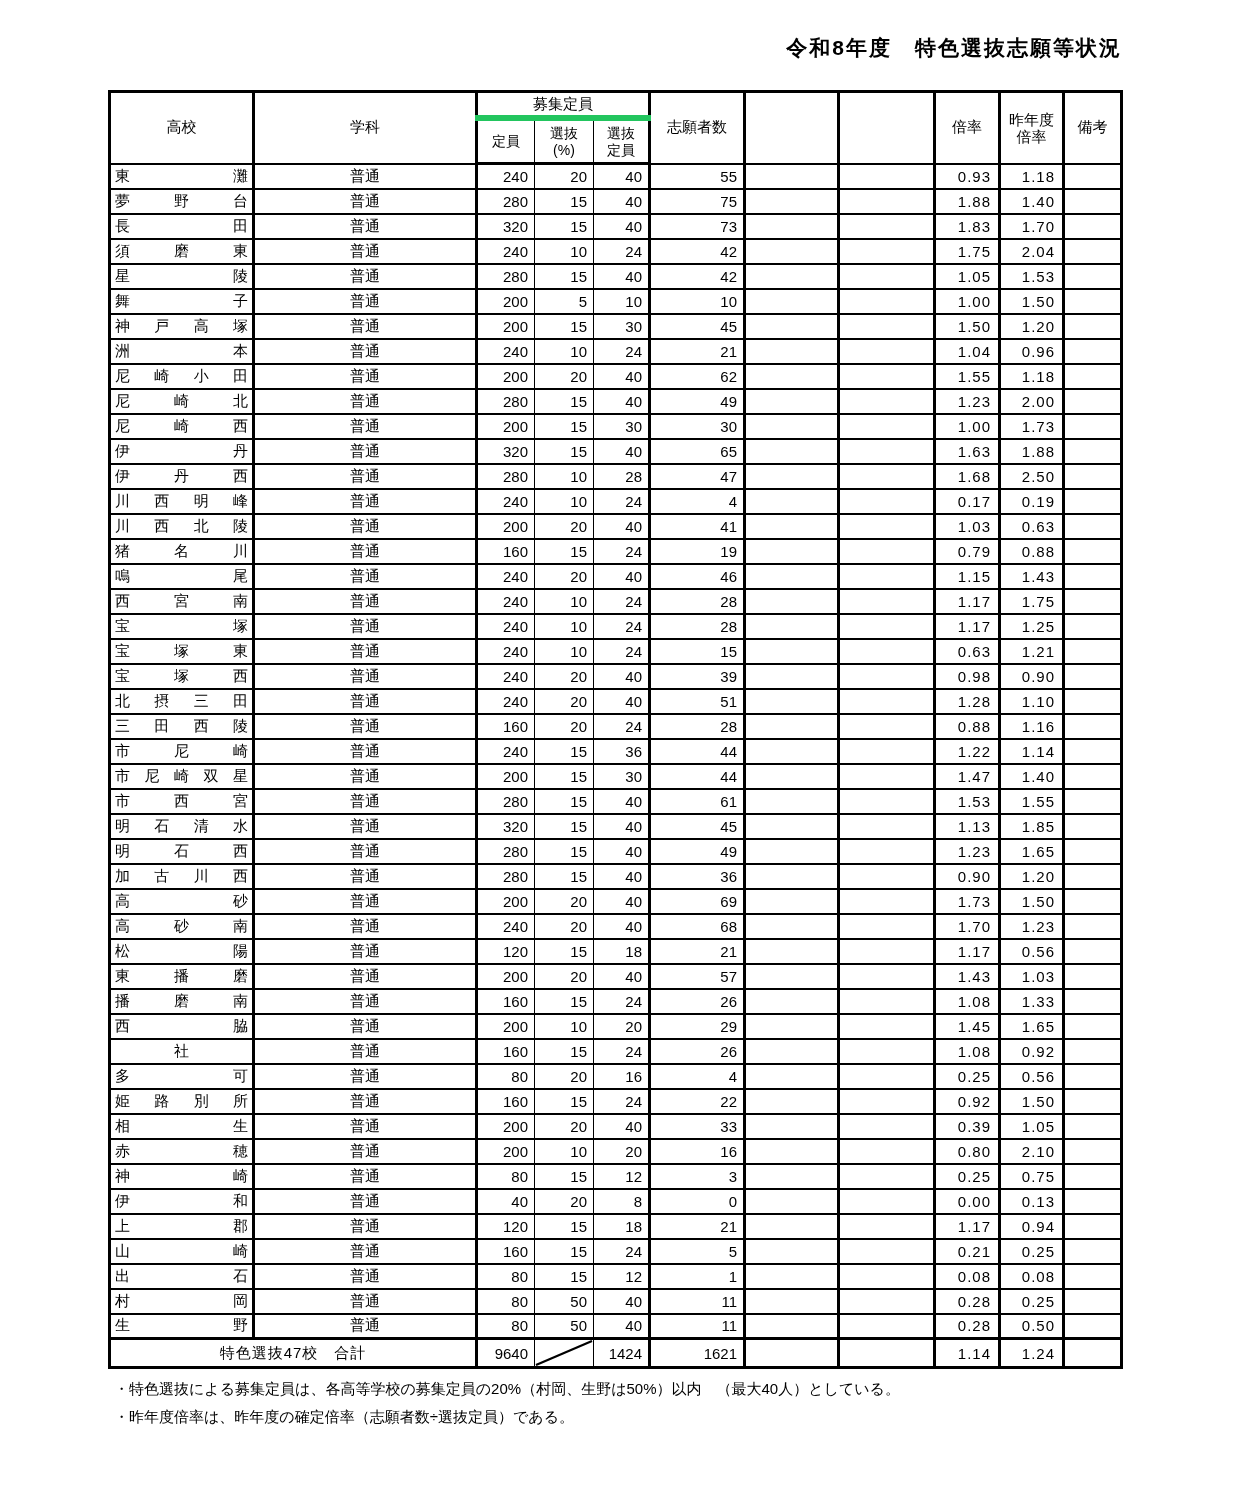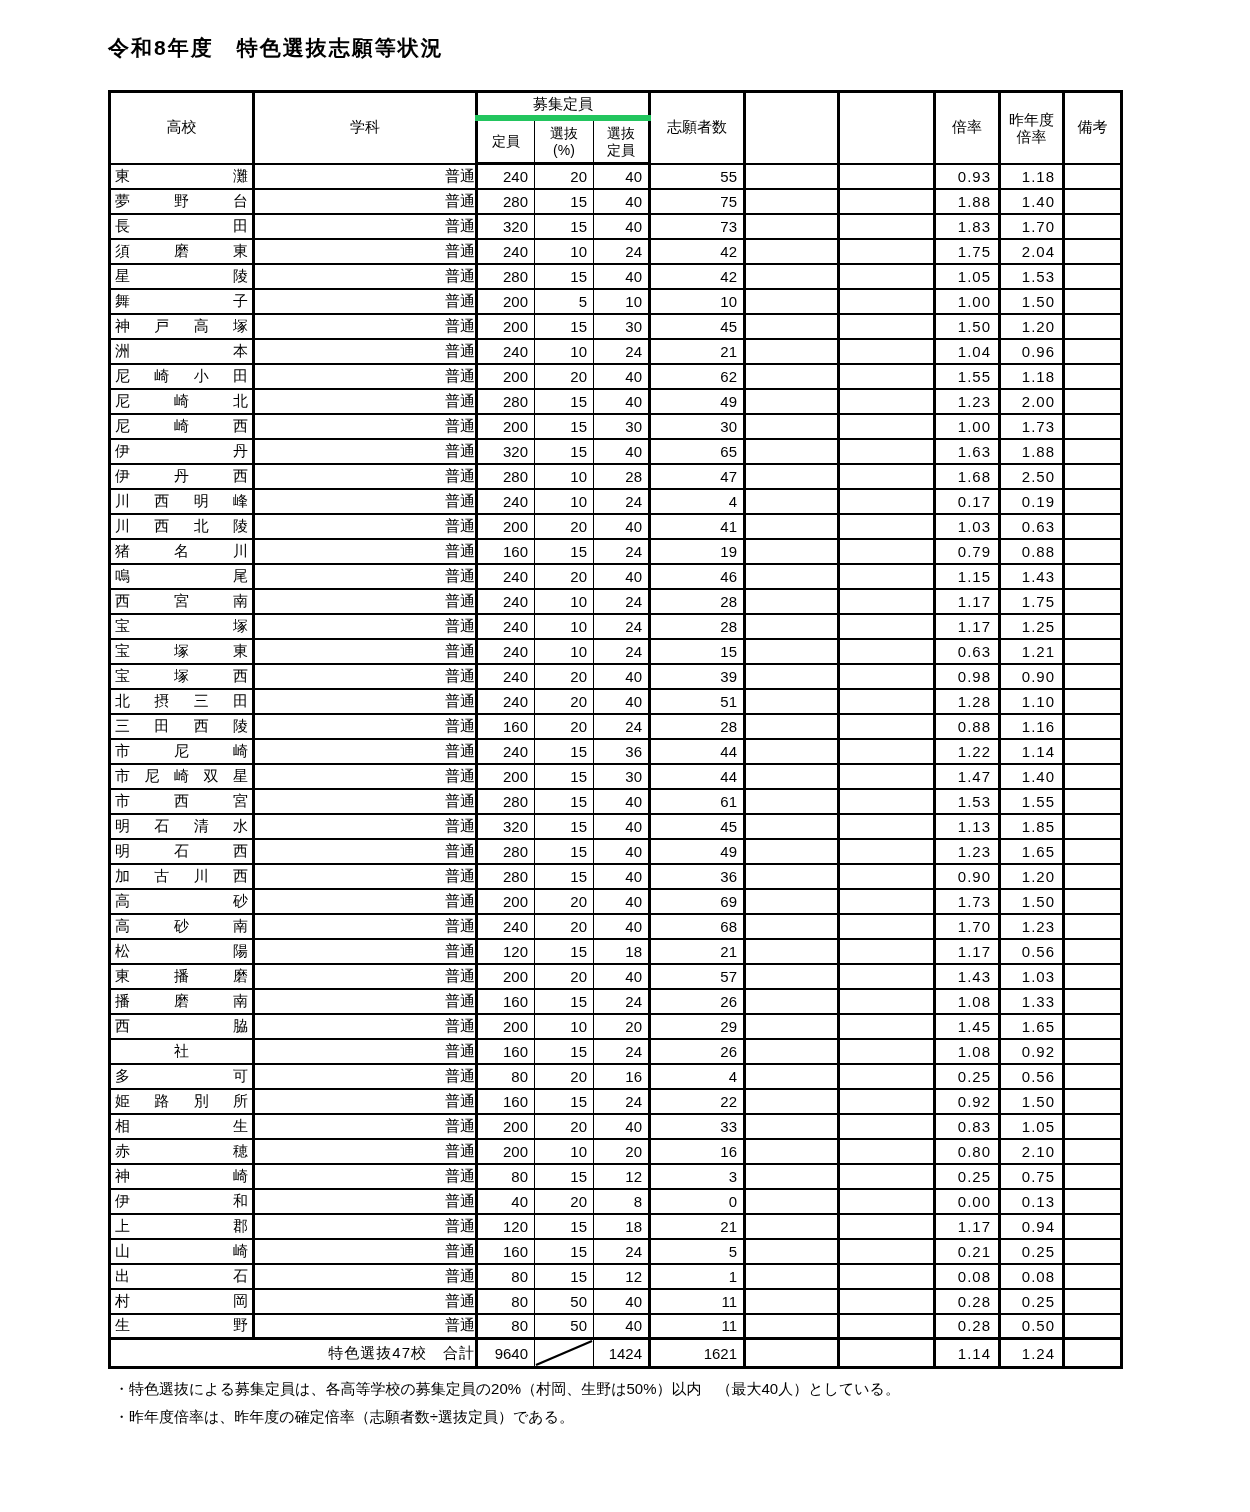--- a/index.html
+++ b/index.html
@@ -1,42 +1,42 @@
 <!DOCTYPE html>
 <html><head>
 <meta charset="utf-8">
 <style>
   html,body { margin:0; padding:0; background:#fff; }
   body { width:1250px; height:1512px; color:#000;
          font-family:"Liberation Sans","DejaVu Sans",sans-serif; }
   .page { position:relative; width:1250px; height:1512px; background:#fff; }
 
   .title { position:absolute; top:34px; left:108px; width:1014px;
-           text-align:left; font-size:21px; font-weight:bold; letter-spacing:2px; }
+           text-align:right; font-size:21px; font-weight:bold; letter-spacing:2px; }
 
   table.main { position:absolute; top:90px; left:108px; border-collapse:collapse;
                border:3px solid #000; table-layout:fixed; }
   td, th { border-top:2px solid #000; border-bottom:2px solid #000;
            padding:0; font-size:15px; vertical-align:middle; overflow:hidden;
            font-weight:normal; }
   th { text-align:center; }
   .bl3 { border-left:3px solid #000; }
   .bl1 { border-left:1px solid #000; }
   thead tr.top th { height:22px; }
   thead tr.top th.group { border-bottom:6px solid #22c55e; }
   thead tr.sub th { height:41px; border-bottom:3px solid #000;
                     white-space:pre-line; line-height:1.15; font-size:14px; }
   tbody tr { height:25px; }
   td.school .jc { display:flex; justify-content:space-between; padding:0 4px; }
   td.school .jc.center { justify-content:center; }
-  td.dept { text-align:right; }
+  td.dept { text-align:center; }
   td.num { text-align:right; padding-right:6px; }
   td.ratio { letter-spacing:1px; padding-right:7px; }
   tfoot td { border-top:3px solid #000; height:26px; }
-  tfoot .total-label { text-align:right; letter-spacing:1px; }
+  tfoot .total-label { text-align:center; letter-spacing:1px; }
   td.diag { position:relative; }
   td.diag svg { display:block; width:100%; height:100%; }
 
   .notes { position:absolute; top:1380px; left:114px; font-size:15px; }
   .notes p { margin:0 0 9px 0; }
 </style>
 </head>
 <body>
 
 <div class="page">
@@ -805,21 +805,21 @@
               <span>生</span>
             </div>
           </td>
     <td class="dept bl3">普通</td>
     <td class="num bl3">200</td>
     <td class="num bl1">20</td>
     <td class="num bl1">40</td>
     <td class="num bl3">33</td>
     <td class="bl3"></td>
     <td class="bl3"></td>
-    <td class="num ratio bl3">0.83</td>
+    <td class="num ratio bl3">0.39</td>
     <td class="num ratio bl3">1.05</td>
     <td class="bl3"></td>
   </tr>
         <tr>
     <td class="school">
             <div class="jc">
               <span>赤</span>
               <span>穂</span>
             </div>
           </td>

